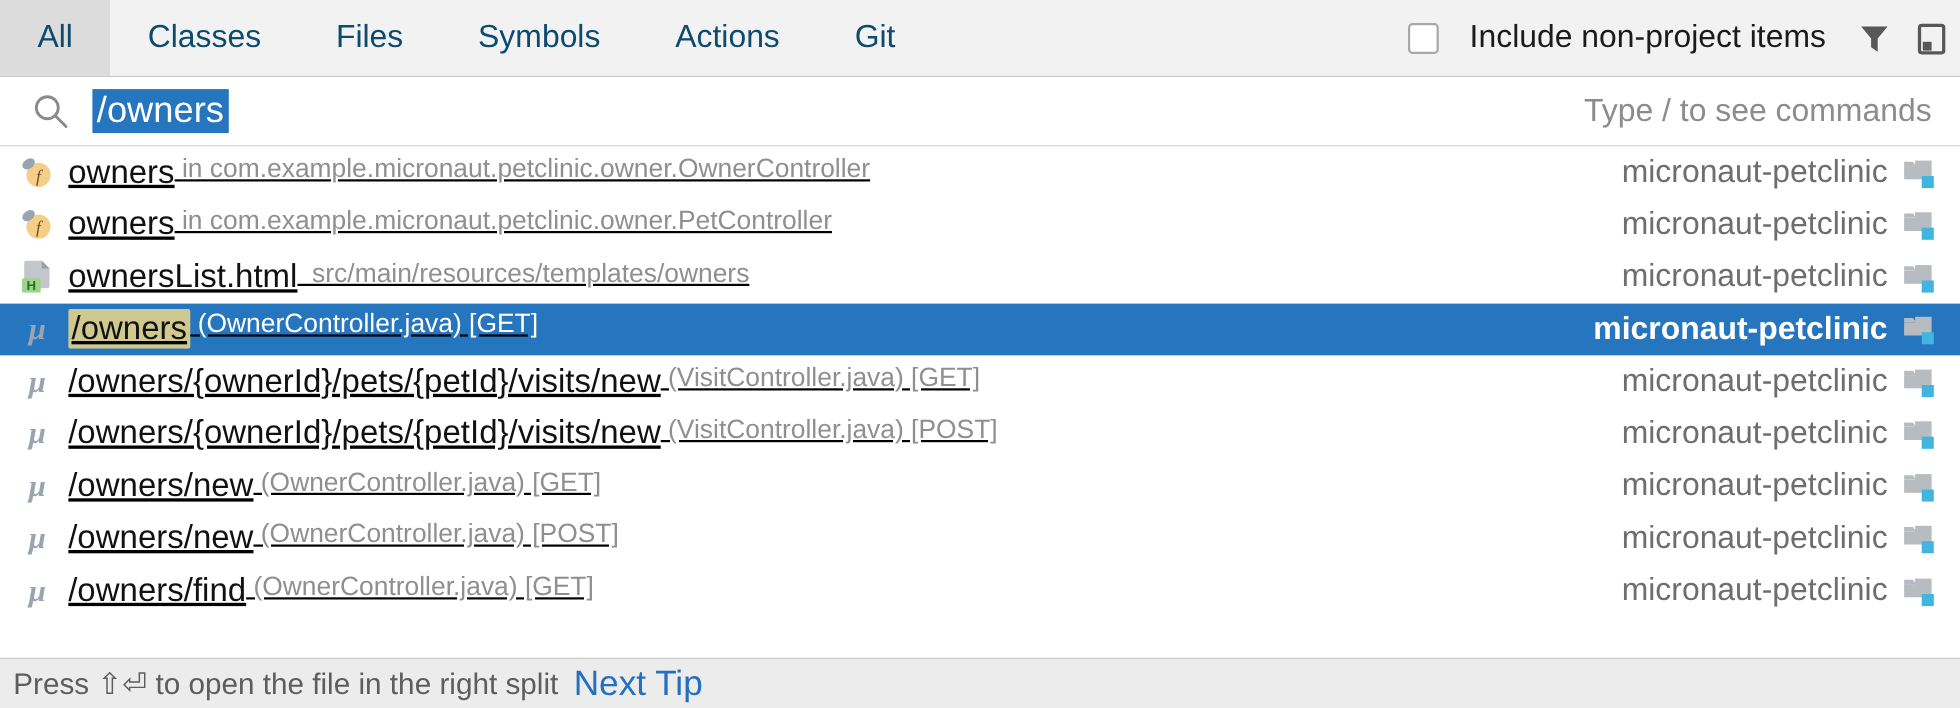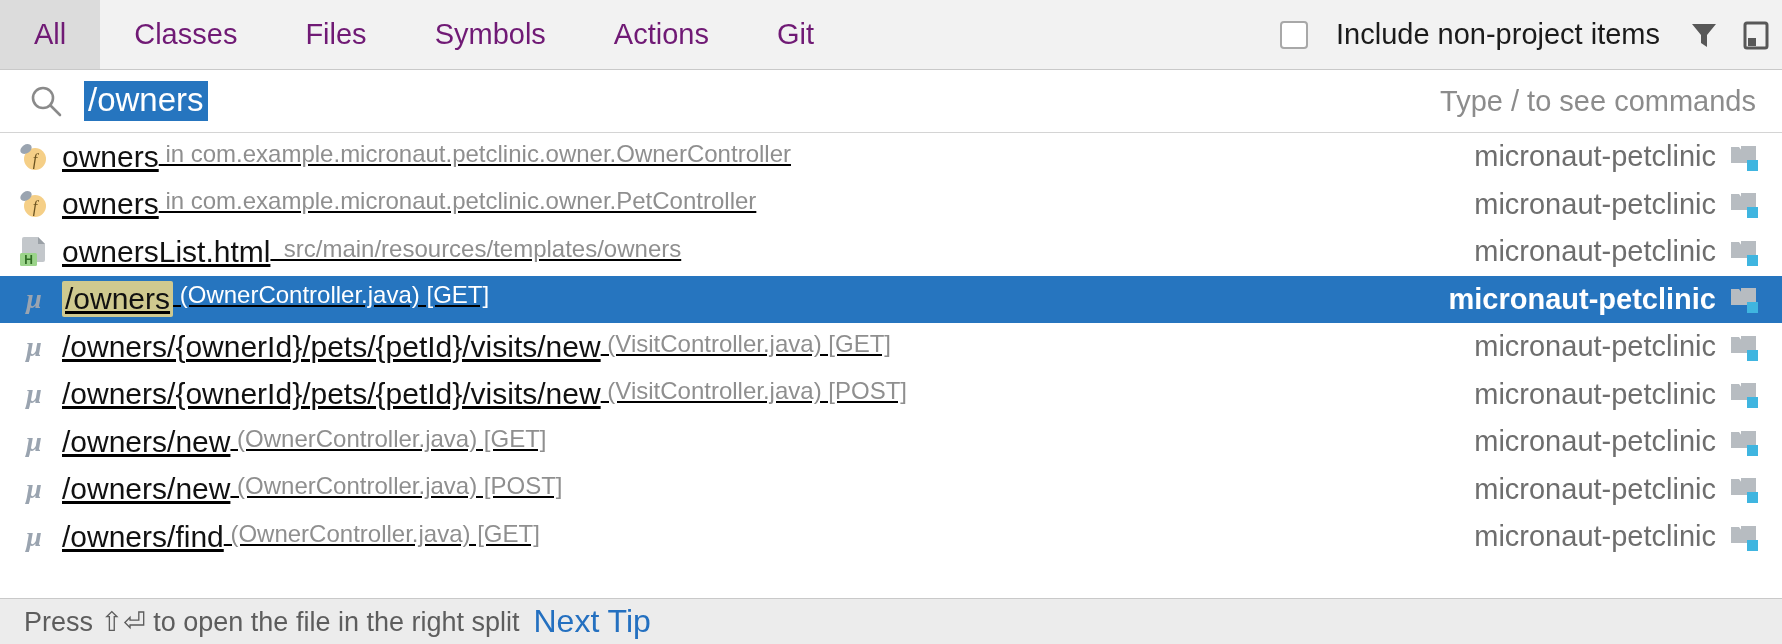--- a/index.html
+++ b/index.html
@@ -31,21 +31,21 @@
     align-items: stretch;
     border-bottom: 1px solid #c9c9c9;
     box-sizing: border-box;
   }
   .tab {
     display: flex;
     align-items: center;
     justify-content: center;
     padding: 0 34px;
     font-size: 29px;
-    color: #701a75;
+    color: #0c4a6e;
     cursor: default;
     white-space: nowrap;
   }
   .tab.active {
     background: #dcdcdc;
   }
   .tabbar-spacer { flex: 1 1 auto; }
 
   .include-wrap {
     display: flex;
@@ -200,21 +200,21 @@
   }
 
   
   .statusbar {
     height: 46px;
     min-height: 46px;
     background: #ececec;
     border-top: 1px solid #c9c9c9;
     display: flex;
     align-items: center;
-    padding: 0 24px;
+    padding: 0 12px;
     box-sizing: border-box;
     gap: 14px;
     position: relative;
     z-index: 5;
   }
   .status-text {
     font-size: 27px;
     color: #5d5d5d;
     white-space: nowrap;
   }

